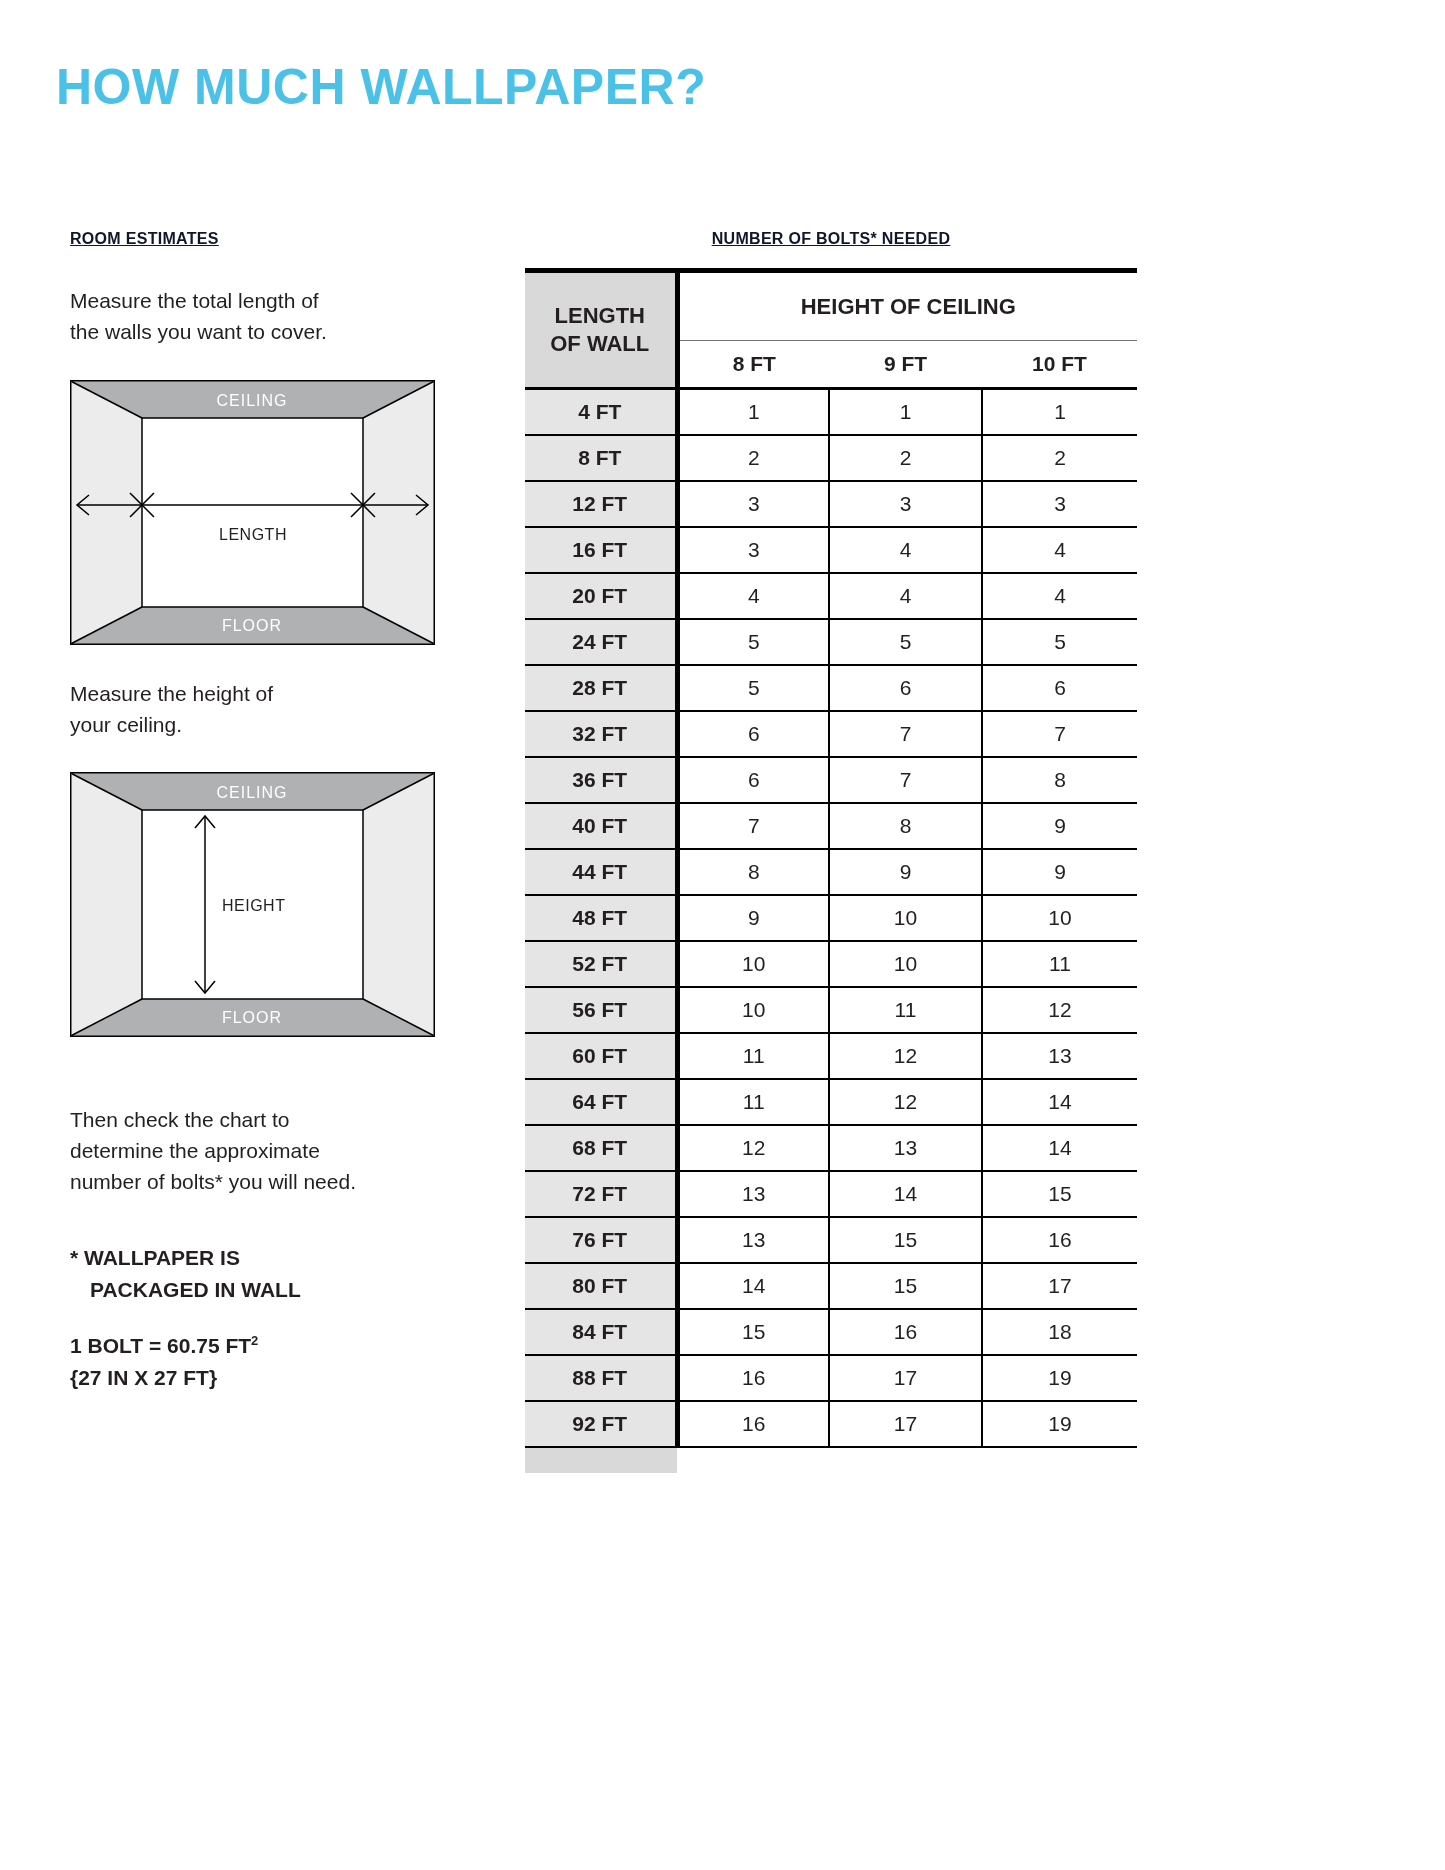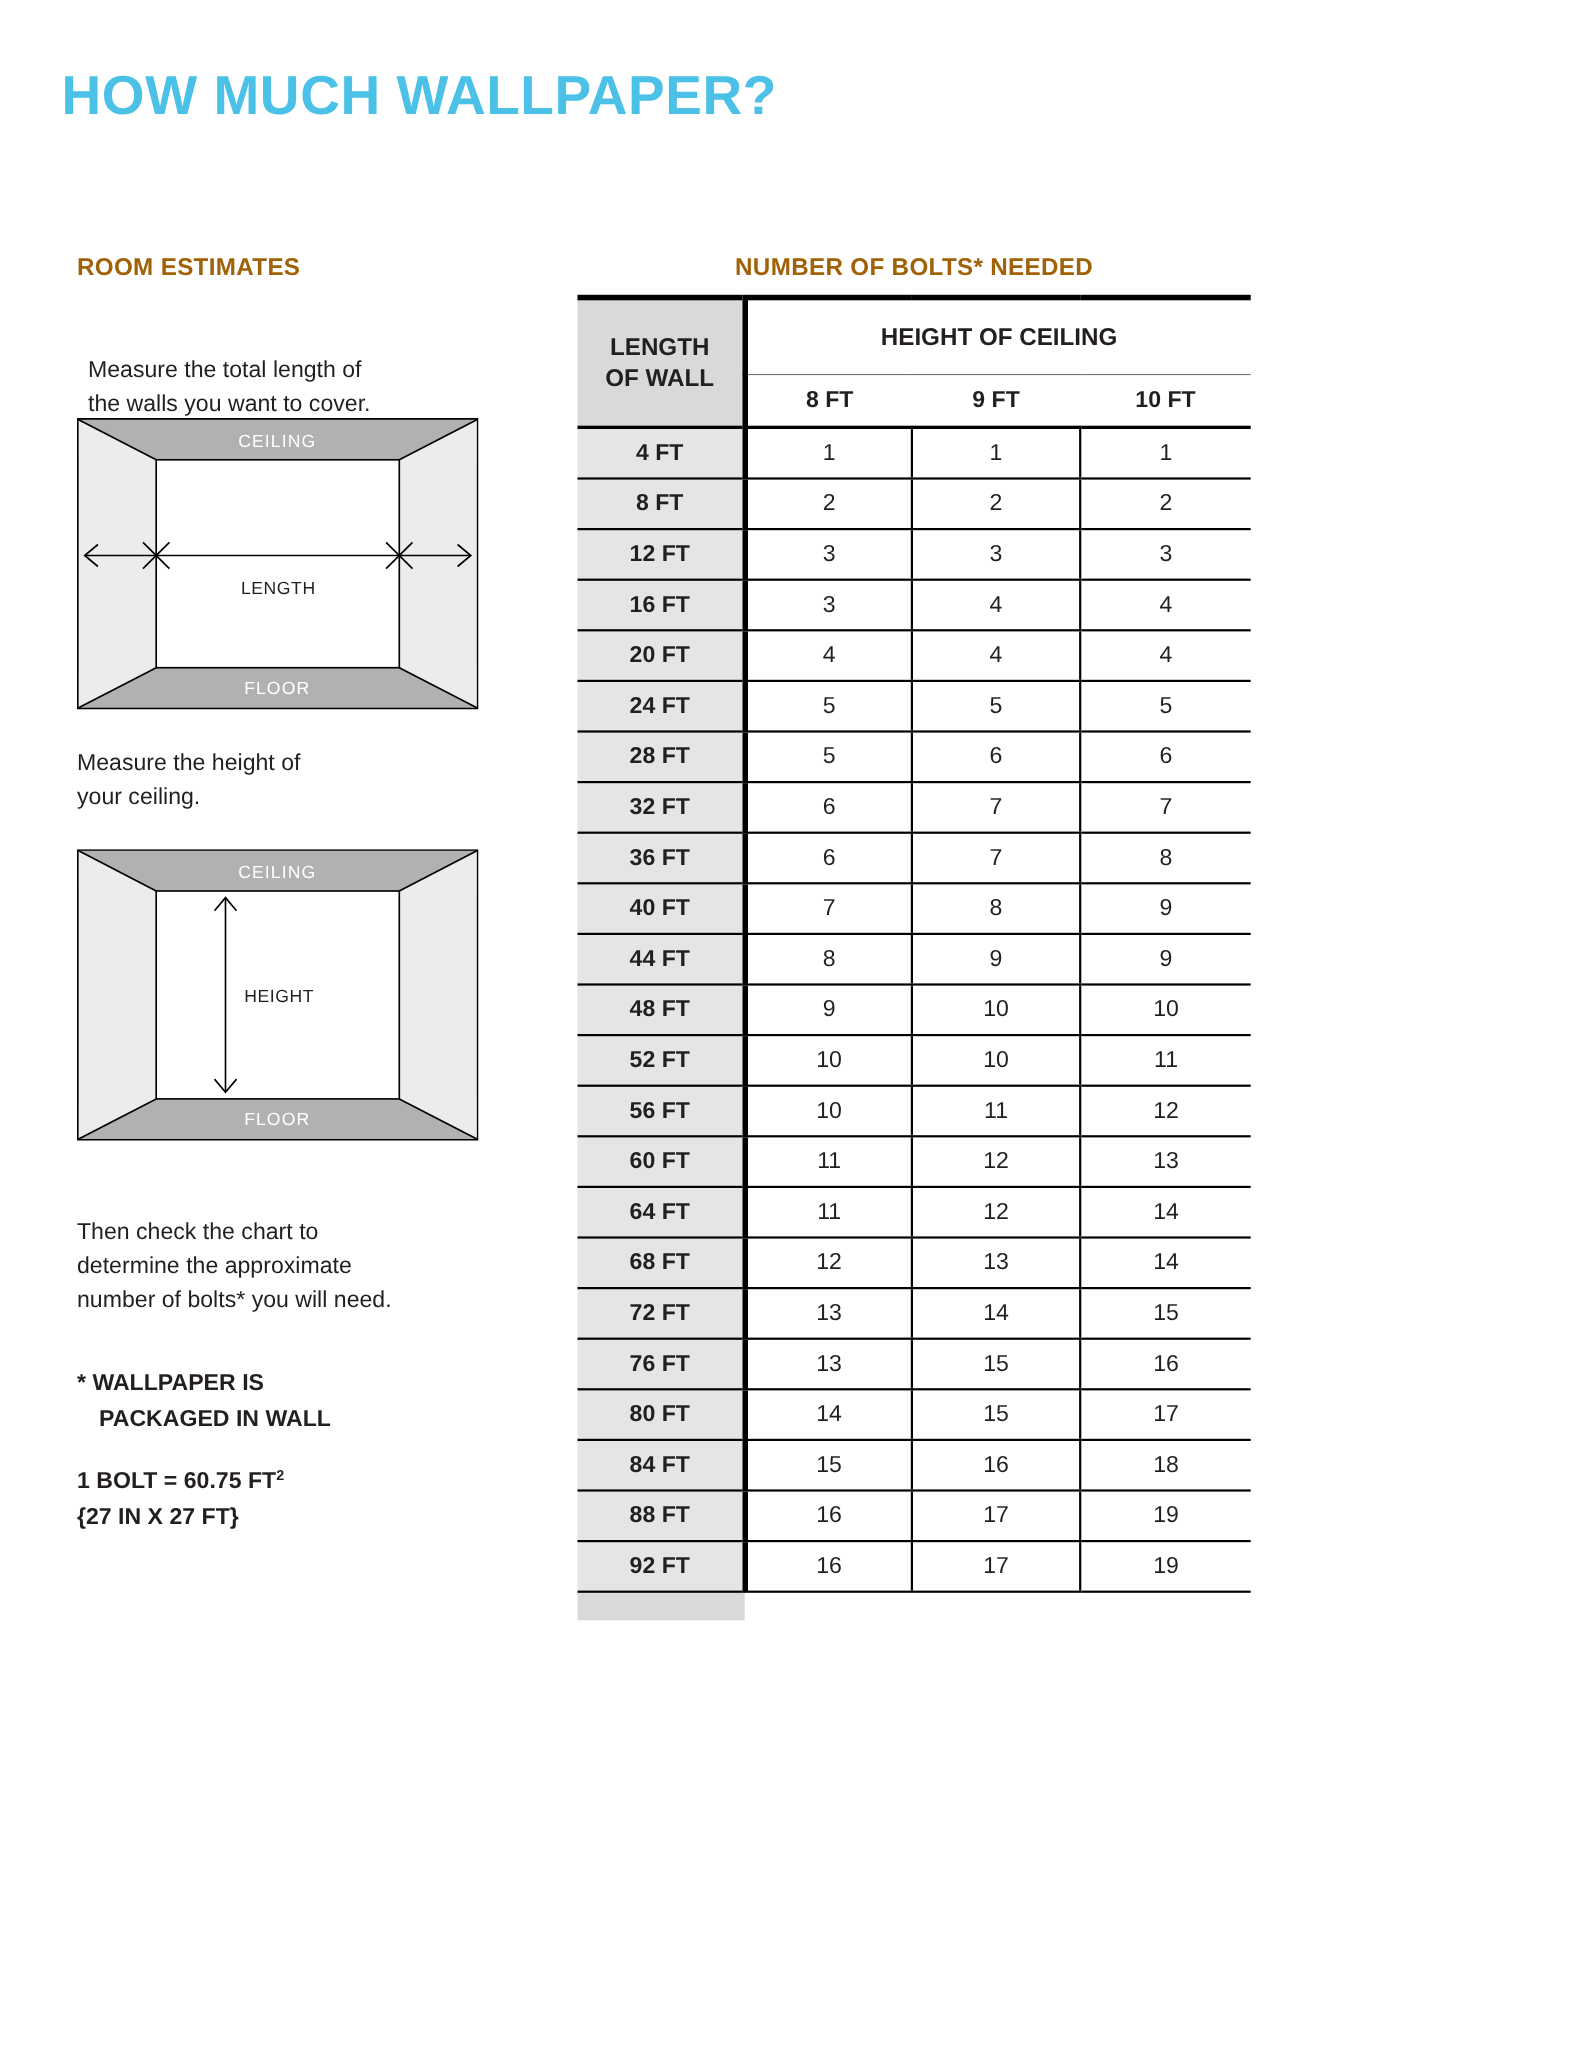--- a/index.html
+++ b/index.html
@@ -10,28 +10,28 @@
     color:#231f20;
   }
   .abs { position:absolute; }
 
   .page-title {
     left:56px; top:58px;
     font-size:50px; font-weight:bold;
     color:#4bc1e8; letter-spacing:0.5px;text-align:right;
   }
   .sec-head {
-    font-size:22px; font-weight:bold;
-    color:#a16207; letter-spacing:0.3px;
+    font-size:16px; font-weight:bold;
+    color:#0f172a; letter-spacing:0.3px;text-decoration:underline;
   }
   .room-estimates-head { left:70px; top:230px; }
   .table-head { left:525px; top:230px; width:612px; text-align:center; }
 
   .body-text { font-size:21px; line-height:31px; color:#231f20; }
-  .step1 { left:80px; top:285px;margin-top:36px; }
+  .step1 { left:70px; top:285px; }
   .step2 { left:70px; top:678px; }
   .step3 { left:70px; top:1104px; }
 
   .note { left:70px; top:1242px; font-size:21px; font-weight:bold; line-height:32px; }
   .note .indent { padding-left:20px; }
   .bolt-info { left:70px; top:1325px; font-size:21px; font-weight:bold; line-height:32px; }
   .sup { font-size:13px; vertical-align:super; }
 
   .diagram { position:absolute; width:365px; height:265px; }
   .diagram-1 { left:70px; top:380px; }

